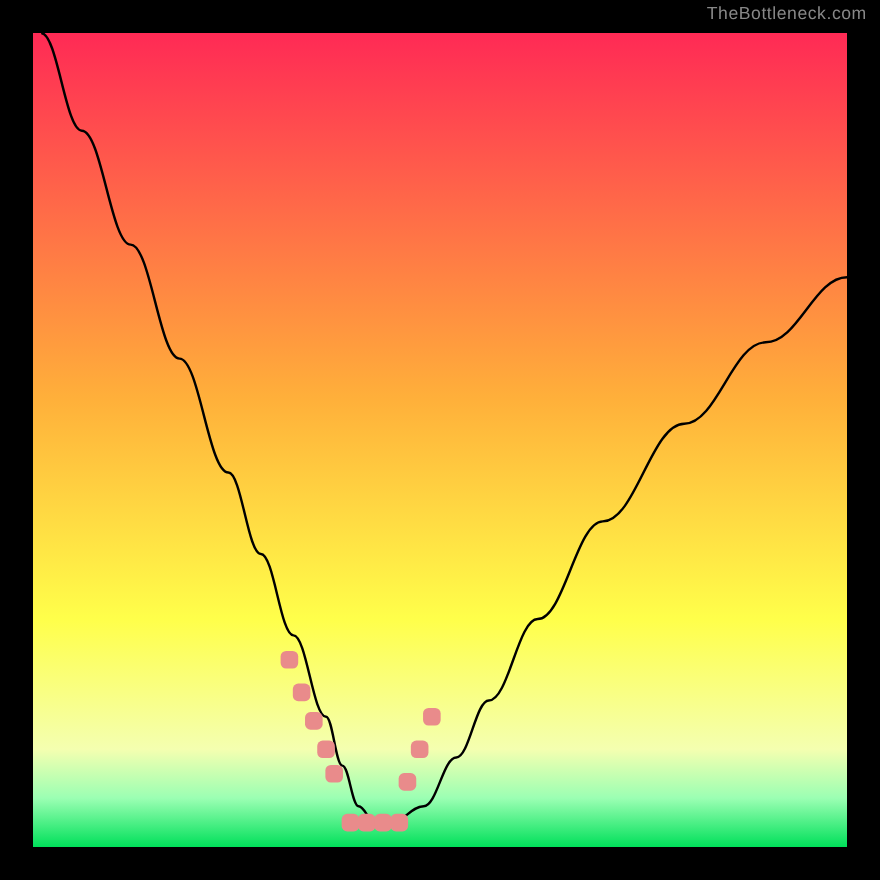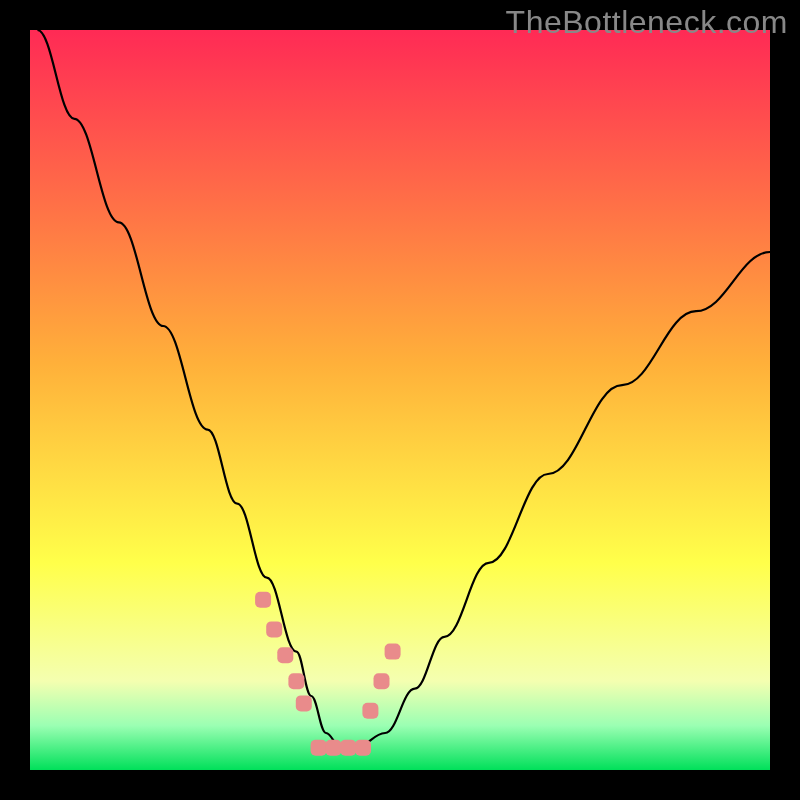--- a/index.html
+++ b/index.html
@@ -15,21 +15,21 @@
     position: absolute;
     left: 0; top: 0;
     width: 800px; height: 800px;
     background: #000;
   }
   .watermark {
     position: absolute;
     top: 4px;
     right: 12px;
     color: #888;
-    font-size: 32px;
+    font-size: 16px;
     font-weight: 500;
     letter-spacing: 0.5px;
     z-index: 10;
   }
   svg.plot {
     position: absolute;
     left: 30px;
     top: 30px;
     width: 740px;
     height: 740px;

